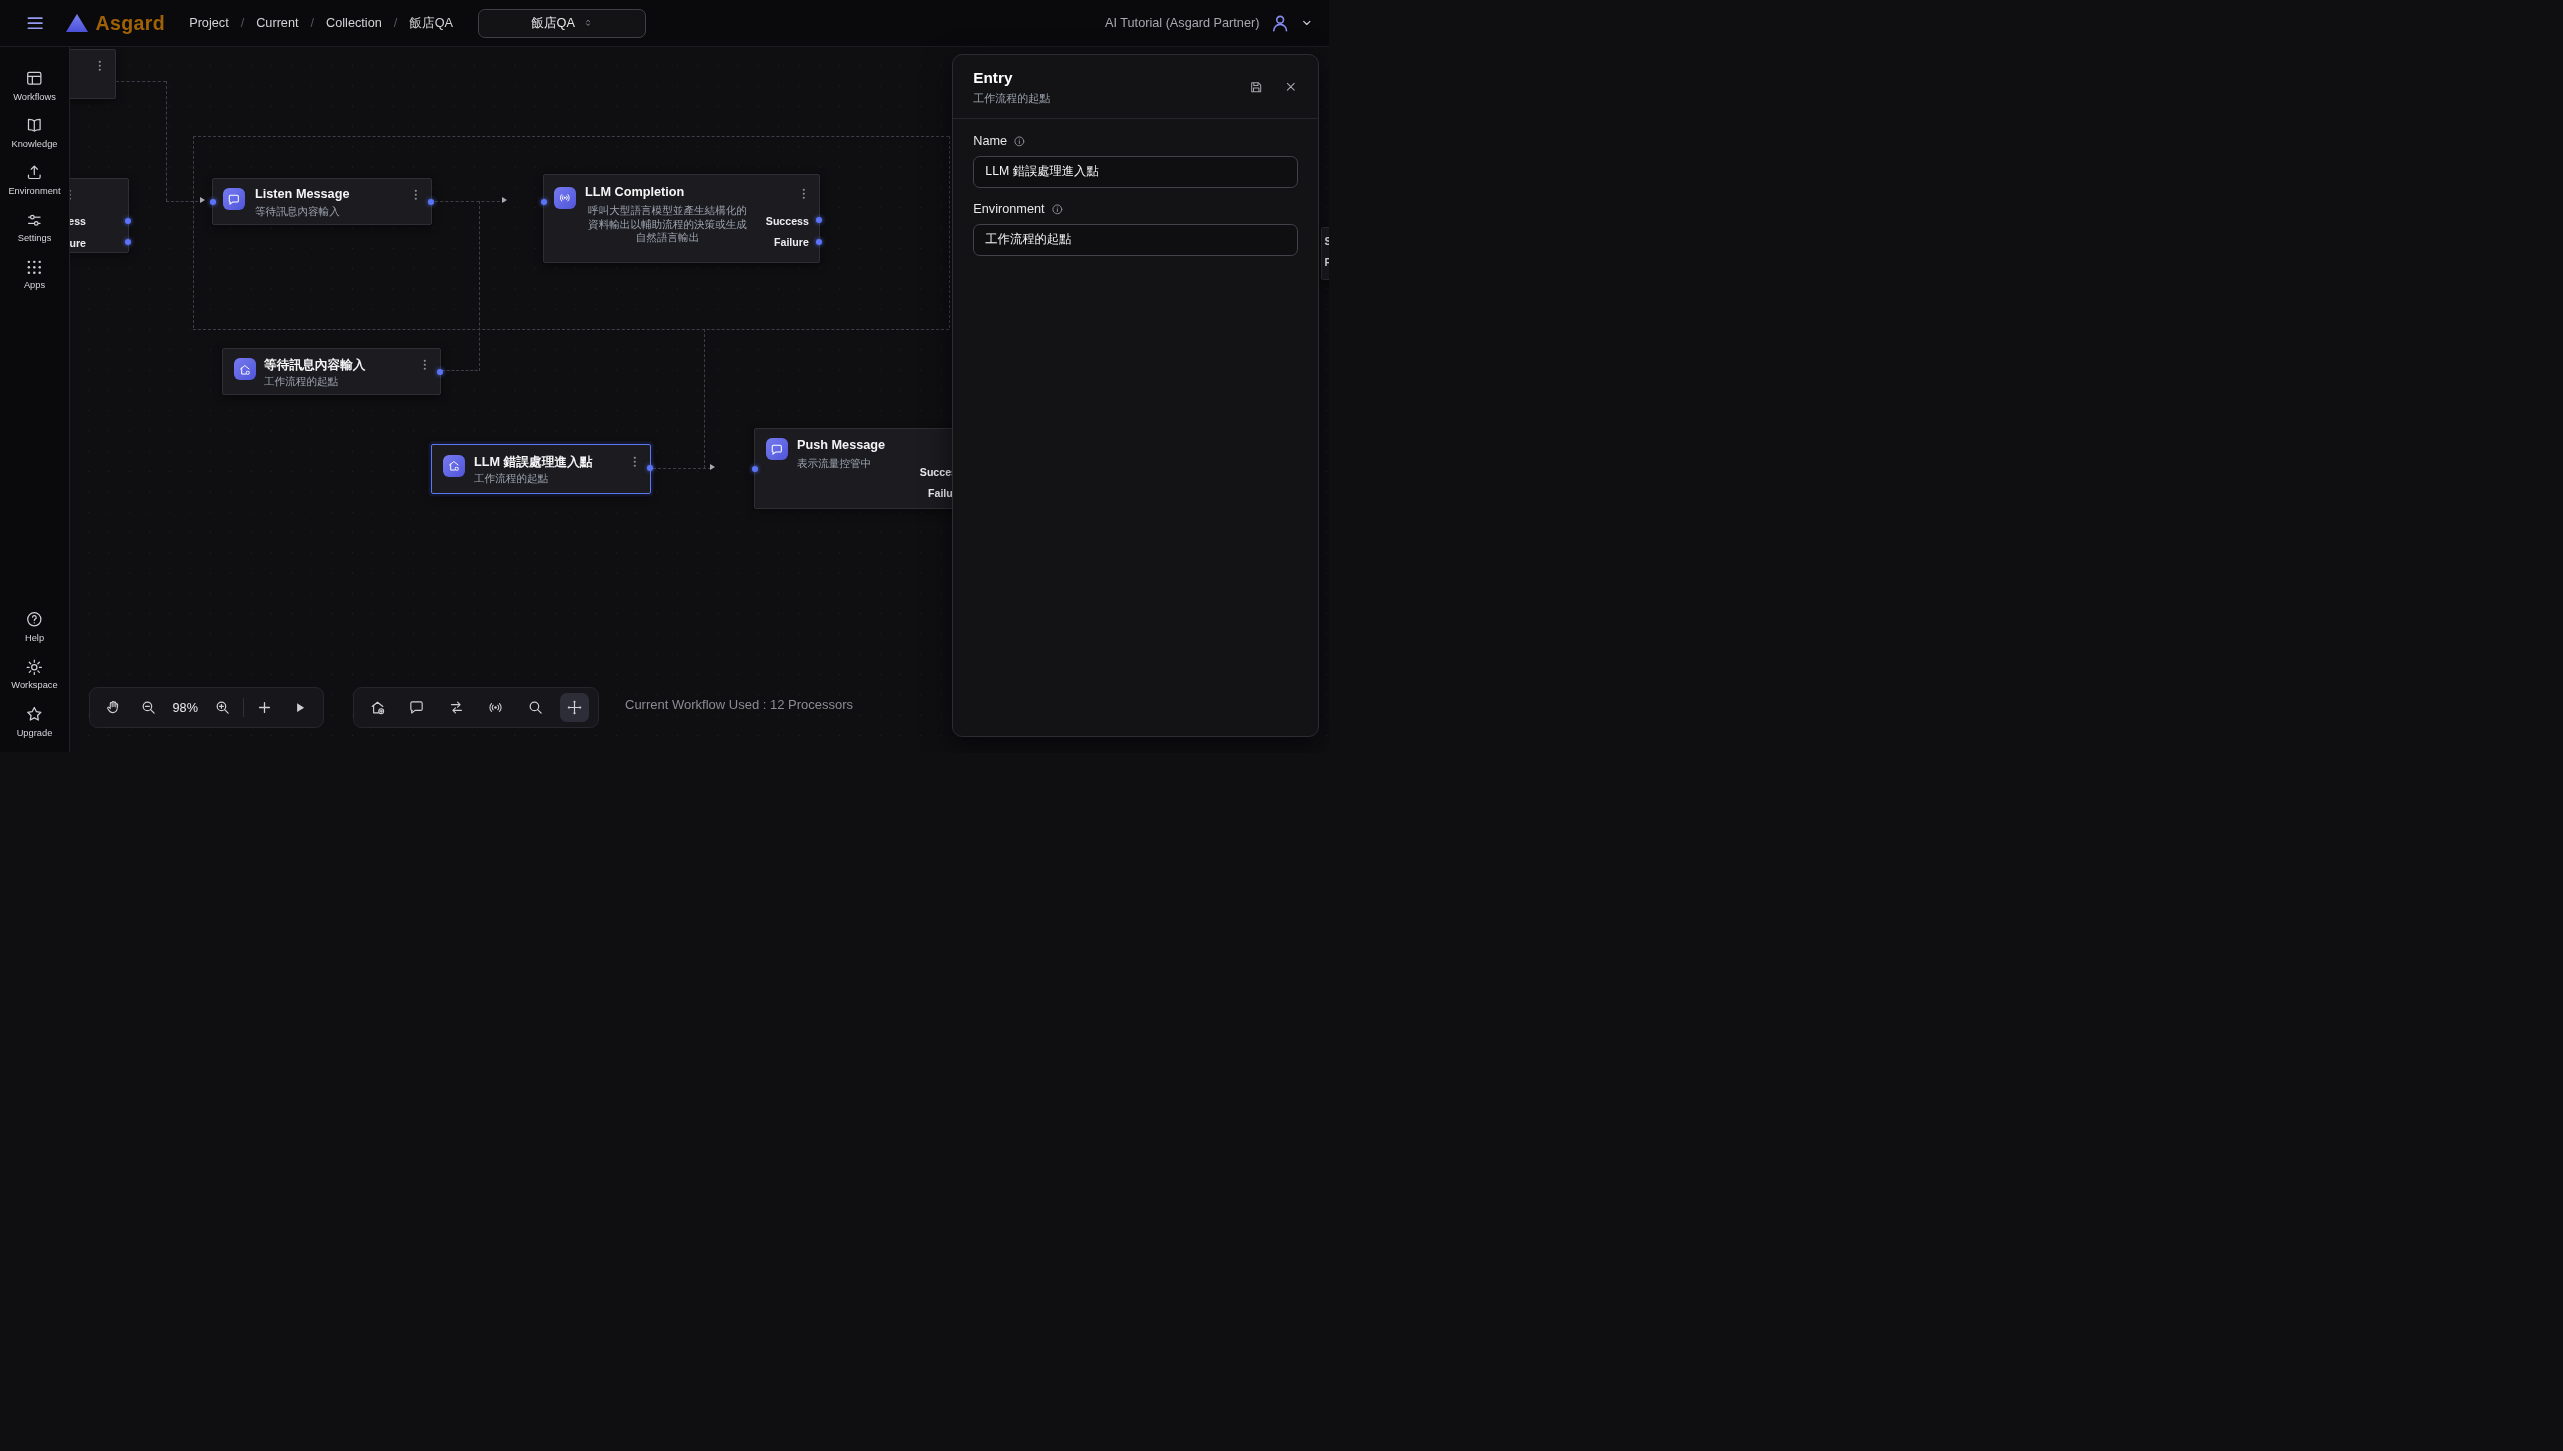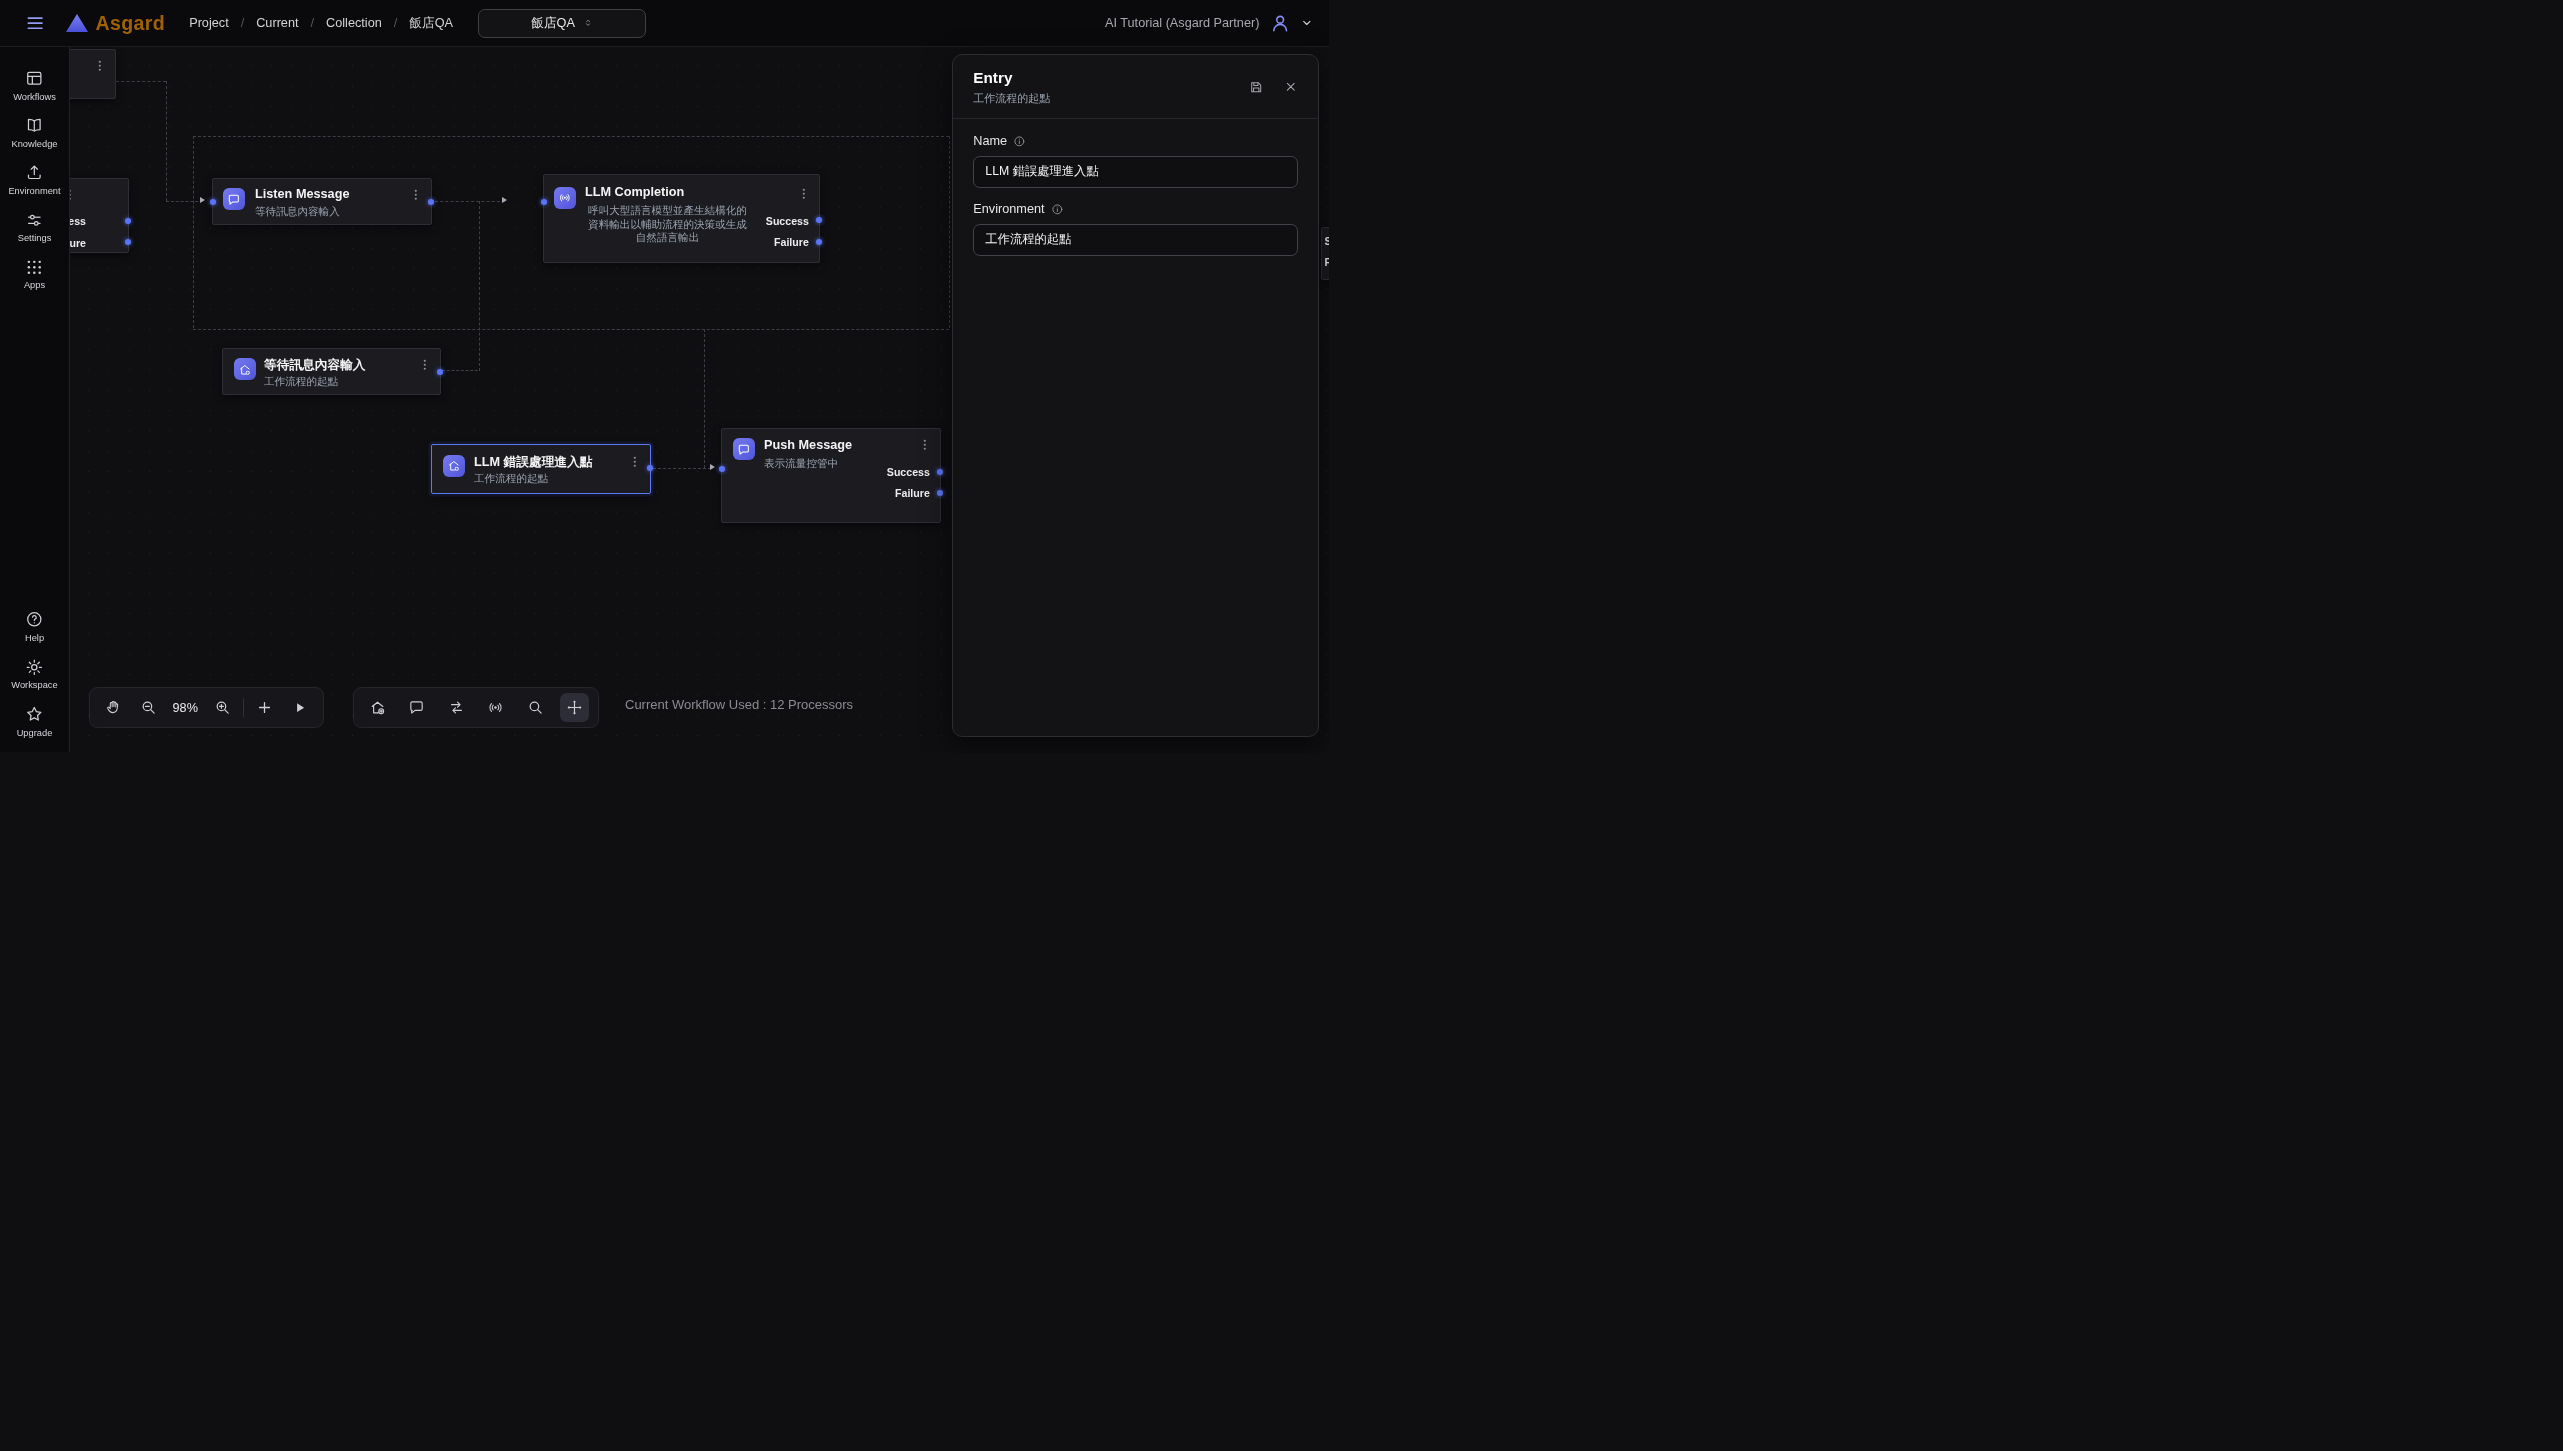--- a/index.html
+++ b/index.html
@@ -259,21 +259,21 @@
           <g fill="currentColor">
             <circle cx="12" cy="5" r="1.9"></circle>
             <circle cx="12" cy="12" r="1.9"></circle>
             <circle cx="12" cy="19" r="1.9"></circle>
           </g>
         </svg>
     </span>
     <span class="port" style="right:-3.4px;top:20.3px;"></span>
   </div>
 
-  <div class="node" style="left:721px;top:428px;width:220px;height:95px;">
+  <div class="node" style="left:754px;top:428px;width:220px;height:81px;">
     <span class="node-icon" style="left:11px;top:9.3px;">
       <svg width="13.6" height="13.6" viewBox="0 0 24 24" fill="none" stroke="currentColor" stroke-width="1.8" stroke-linejoin="round">
           <path d="M4 6a2 2 0 0 1 2-2h12a2 2 0 0 1 2 2v8a2 2 0 0 1-2 2H10l-4.8 3.8V16H6a2 2 0 0 1-2-2z"></path>
         </svg>
     </span>
     <span class="node-title" style="left:42px;top:8.5px;">Push Message</span>
     <span class="node-sub" style="left:42px;top:28px;">表示流量控管中</span>
     <span class="kebab">
       <svg width="13.6" height="13.6" viewBox="0 0 24 24">
           <g fill="currentColor">

